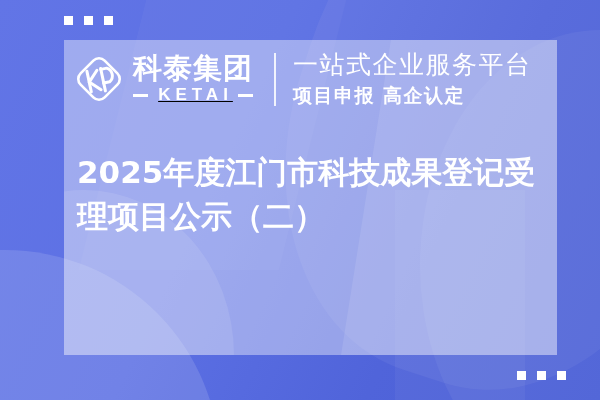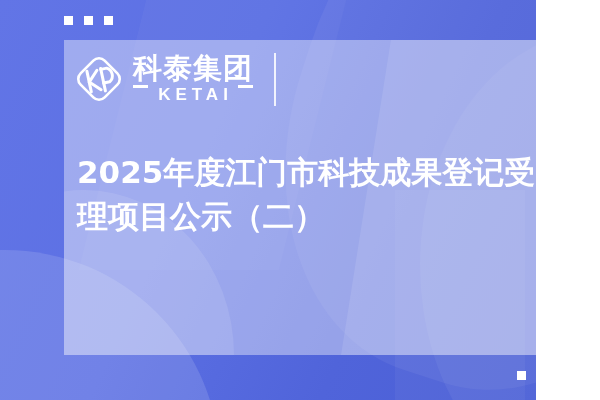--- a/index.html
+++ b/index.html
@@ -10,21 +10,21 @@
   body {
     width: 600px;
     height: 400px;
     overflow: hidden;
     font-family: "Liberation Sans", "DejaVu Sans", sans-serif;
   }
 
   
   .poster {
     position: relative;
-    width: 536px;
+    width: 600px;
     height: 400px;
     overflow: hidden;
     background: linear-gradient(115deg, #6275e6 0%, #5c70e4 38%, #5064da 70%, #4a5fd6 100%);
   }
 
   
   .bg-deco {
     position: absolute;
     pointer-events: none;
   }
@@ -156,23 +156,25 @@
     font-family: "DejaVu Sans", "Liberation Sans", sans-serif;
     font-size: 29px;
     font-weight: 700;
     color: #ffffff;
     letter-spacing: 1px;
     line-height: 1.05;
     white-space: nowrap;
   }
   .logo-en-row {
     display: flex;
+    align-items: center;
     gap: 5px;
     margin-top: 2px;
     width: 100%;
+    text-decoration: underline;
   }
   .logo-rule {
     flex: 1 1 auto;
     height: 3px;
     background: #ffffff;
     min-width: 10px;
   }
   .logo-en {
     font-family: "Liberation Sans", sans-serif;
     font-size: 17px;
@@ -283,20 +285,24 @@
         <div class="logo-cn">科泰集团</div>
         <div class="logo-en-row">
           <span class="logo-rule"></span>
           <span class="logo-en">KETAI</span>
           <span class="logo-rule"></span>
         </div>
       </div>
 
       <div class="brand-divider"></div>
 
+      <div class="tagline-block">
+        <div class="tagline-main">一站式企业服务平台</div>
+        <div class="tagline-sub">项目申报 高企认定</div>
+      </div>
 
     </div>
 
     <div class="headline">2025年度江门市科技成果登记受理项目公示（二）</div>
 
   </div>
 
 </div>
 
 </body></html>

